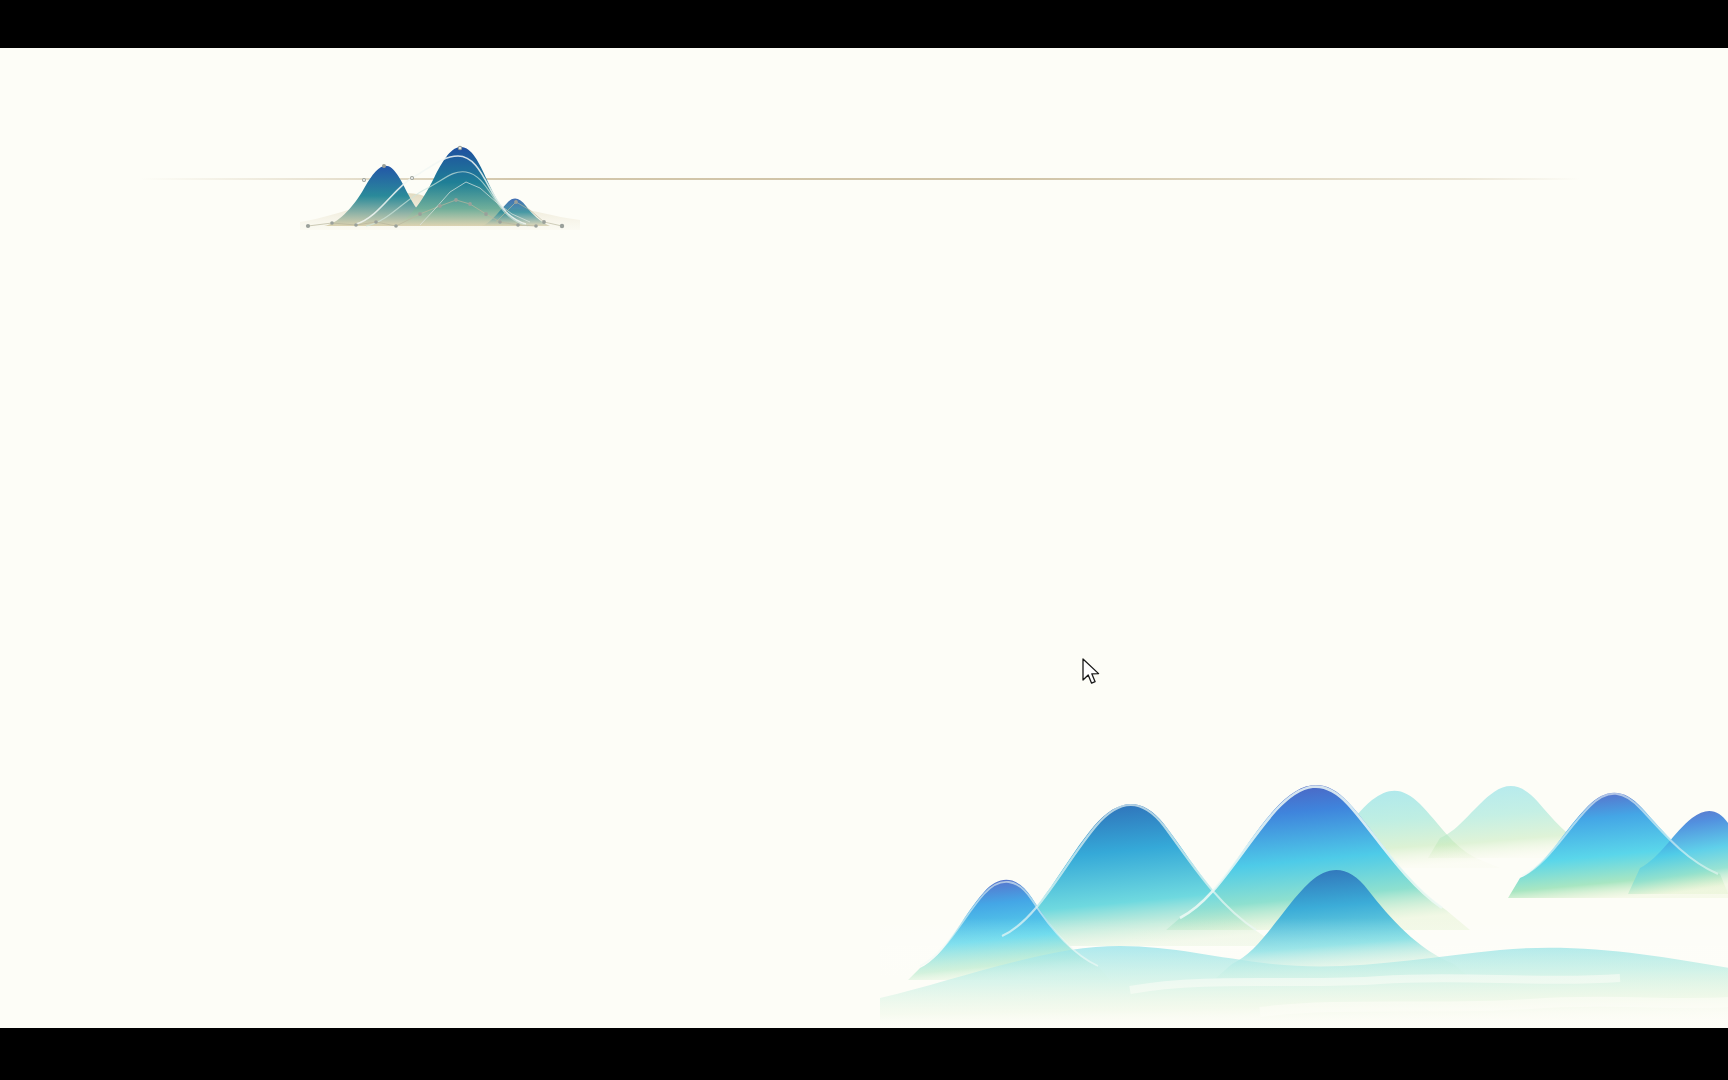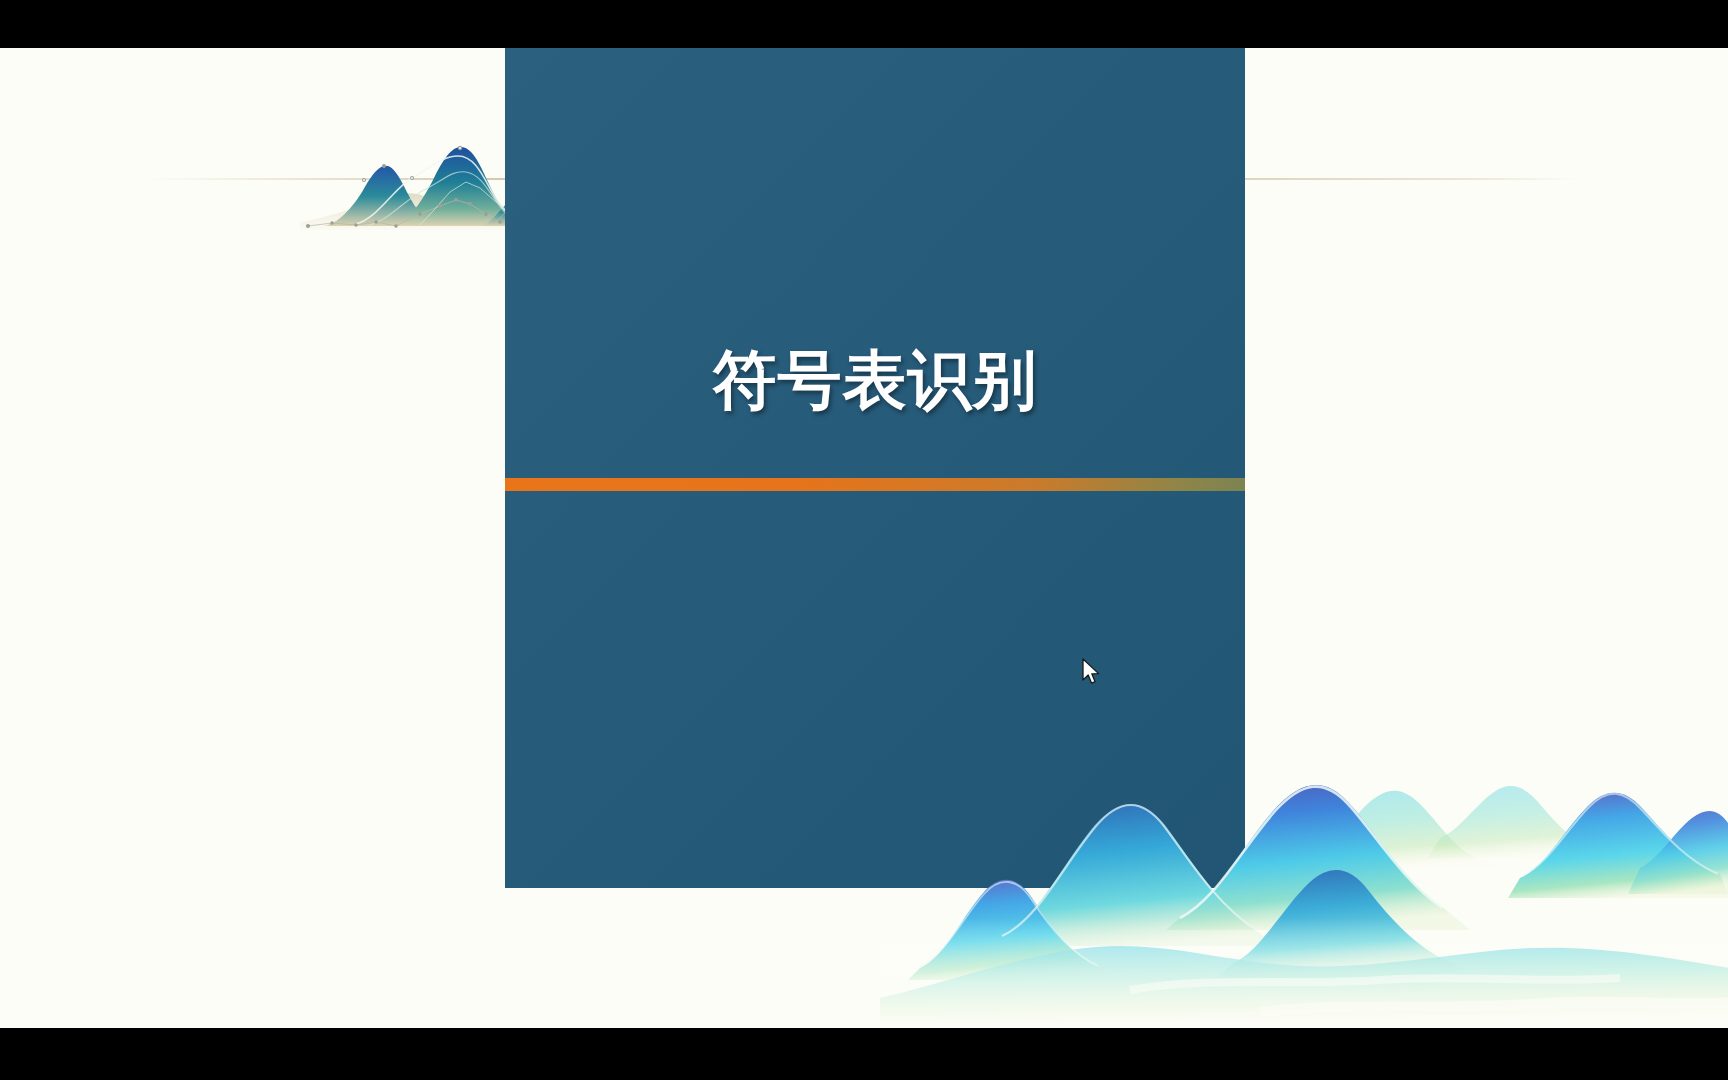--- a/index.html
+++ b/index.html
@@ -230,25 +230,20 @@
 
         <polyline points="196,96 216,76 230,84 244,96 262,100" fill="none" stroke="#b9b79e" stroke-width="0.9" opacity="0.75"></polyline>
         <g fill="#9aa09a">
           <circle cx="216" cy="76" r="1.9"></circle>
           <circle cx="244" cy="96" r="1.9"></circle>
           <circle cx="262" cy="100" r="2.2"></circle>
         </g>
       </svg>
     </div>
 
-    <div class="panel">
-      <div class="panel-inner-shade"></div>
-      <div class="panel-title">符号表识别</div>
-      <div class="panel-rule"></div>
-    </div>
 
     <div class="deco-mountains">
       <svg width="850" height="360" viewBox="0 0 850 360" xmlns="http://www.w3.org/2000/svg">
         <defs>
           <linearGradient id="mA" x1="0.2" y1="0" x2="0.4" y2="1">
             <stop offset="0%" stop-color="#4f5fbe"></stop>
             <stop offset="22%" stop-color="#3f84dc"></stop>
             <stop offset="55%" stop-color="#4ecbe8"></stop>
             <stop offset="80%" stop-color="#8ee0cf"></stop>
             <stop offset="100%" stop-color="#dcefc4" stop-opacity="0.35"></stop>

